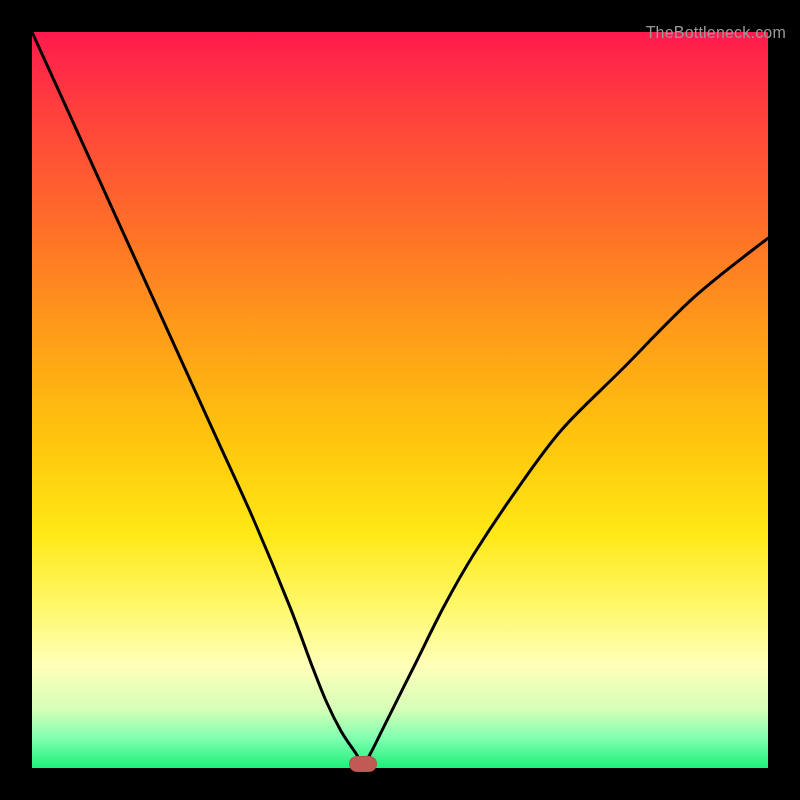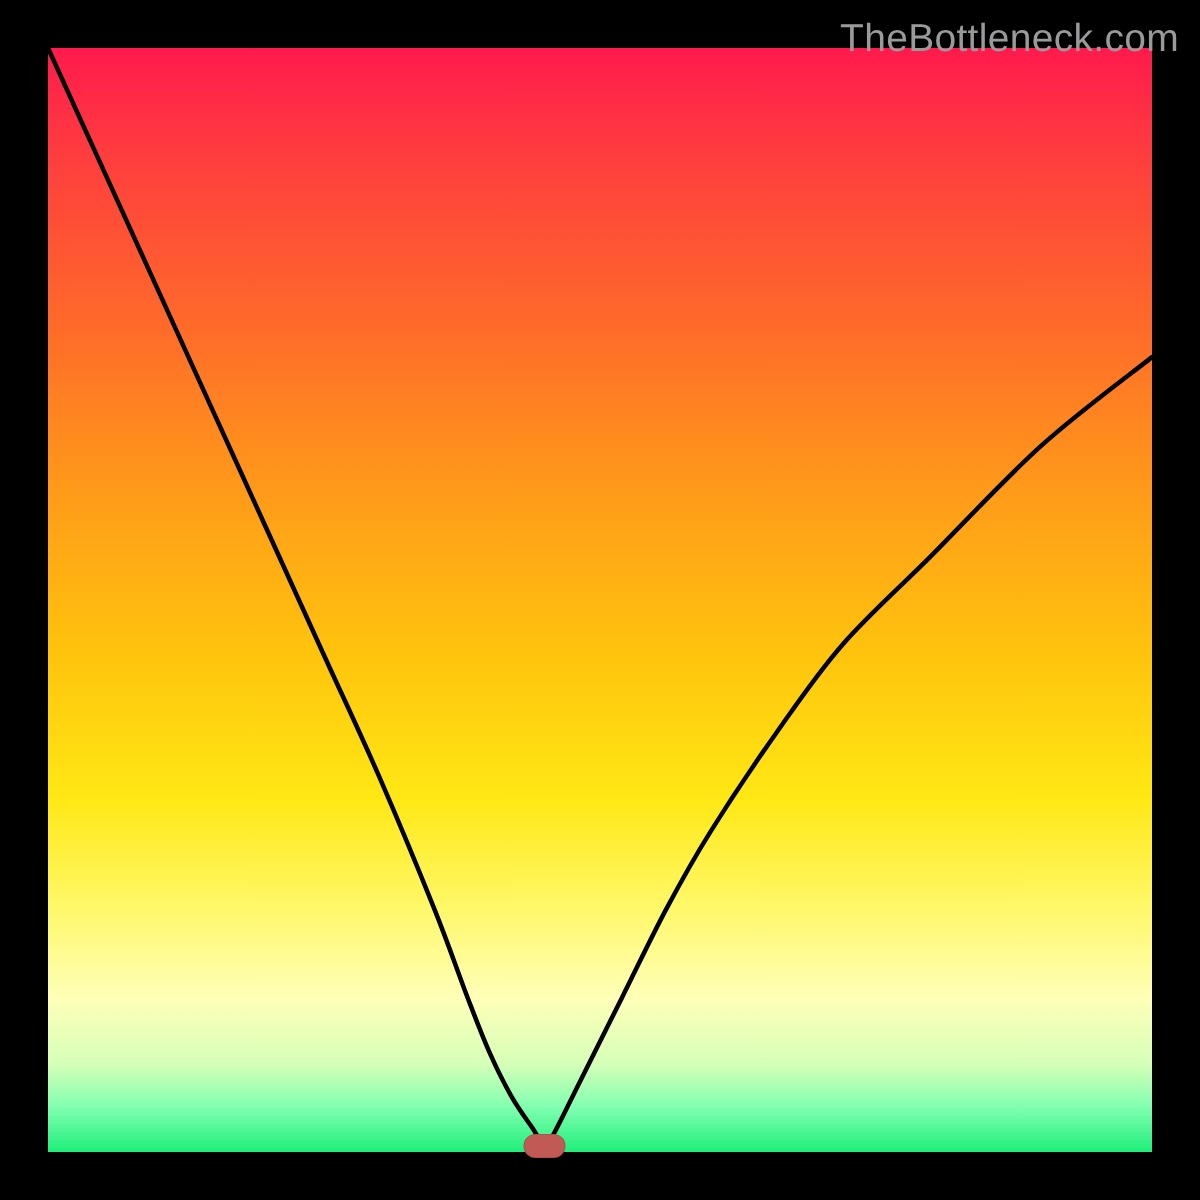--- a/index.html
+++ b/index.html
@@ -33,24 +33,24 @@
       #ffe815 68%,
       #fff86a 78%,
       #ffffb8 86%,
       #d6ffb8 92%,
       #7fffb0 96%,
       #1fef7a 100%
     );
   }
   .watermark {
     position: absolute;
-    top: 10px;
+    top: 24px;
     right: 14px;
     font-family: Arial, Helvetica, sans-serif;
-    font-size: 26px;
+    font-size: 16px;
     color: #9a9a9a;
     font-weight: 500;
     letter-spacing: 0.2px;
   }
   svg.curve {
     position: absolute;
     left: 0;
     top: 0;
     width: 736px;
     height: 736px;

